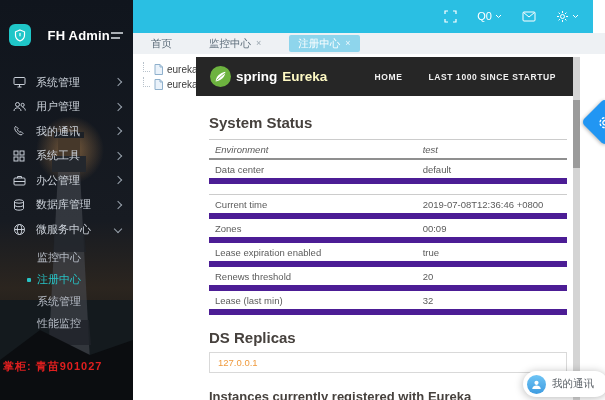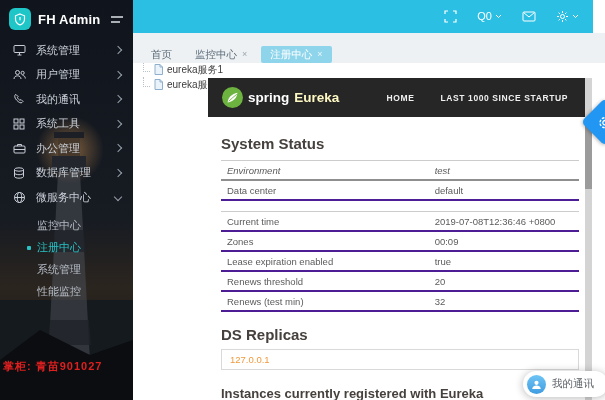--- a/index.html
+++ b/index.html
@@ -2,21 +2,21 @@
 <html><head>
 <meta charset="utf-8">
 <style>
   html,body{margin:0;padding:0;background:#dfe3e6;}
   .stage{position:relative;width:605px;height:400px;background:#fff;overflow:hidden;
          font-family:"Liberation Sans",sans-serif;-webkit-font-smoothing:antialiased;}
 
   
   .sidebar{position:absolute;left:0;top:0;width:133px;height:400px;background:#070b11;overflow:hidden;z-index:5;}
   .lh-bg{position:absolute;left:0;top:0;width:133px;height:400px;}
-  .logo-row{position:relative;display:flex;align-items:center;height:38px;padding:0 9px;gap:7px;}
+  .logo-row{position:relative;display:flex;align-items:center;height:38px;padding:16px 9px;text-align:right;}
   .logo-mark{width:22px;height:22px;border-radius:6px;background:#1fc6c8;display:flex;align-items:center;justify-content:center;flex:none;}
   .logo-text{color:#fff;font-size:13px;font-weight:bold;letter-spacing:.2px;flex:1;}
   .hamburger{display:flex;align-items:center;cursor:pointer;}
   .menu{position:relative;}
   .menu-item{display:flex;align-items:center;height:24.5px;padding:0 12px 0 13px;color:#ccd2da;font-size:11px;cursor:pointer;justify-content:space-between;}
   .mi-icon{width:14px;margin-right:9px;flex:none;display:flex;align-items:center;}
   .mi-label{flex:1;white-space:nowrap;}
   .chev{width:5px;height:5px;border-right:1px solid #97a0ab;border-bottom:1px solid #97a0ab;transform:rotate(-45deg);flex:none;}
   .chev.down{transform:rotate(45deg);}
   .submenu{padding-top:5px;}
@@ -24,48 +24,48 @@
   .sub-item.active{color:#27c3c5;}
   .sub-item.active::before{content:"";position:absolute;left:27px;top:9px;width:4px;height:4px;background:#27c3c5;border-radius:1px;}
   .watermark{position:absolute;left:3px;top:359px;color:#e01f1f;font-size:11px;font-weight:bold;letter-spacing:1px;white-space:nowrap;}
 
   
   .topbar{position:absolute;left:133px;top:0;right:12px;height:33px;background:#2abfe3;display:flex;align-items:center;
           justify-content:flex-end;padding-right:14px;gap:20px;z-index:4;}
   .tb-item{color:#fff;display:flex;align-items:center;gap:3px;font-size:11px;cursor:pointer;line-height:1;}
 
   
-  .tabbar{position:absolute;left:133px;top:33px;right:0;height:30px;background:#eef1f4;display:flex;align-items:flex-end;
-          padding-left:9px;gap:5px;z-index:3;}
+  .tabbar{position:absolute;left:133px;top:33px;right:0;height:21px;background:#eef1f4;display:flex;align-items:center;
+          padding-left:9px;gap:19px;z-index:3;}
   .tab{display:flex;align-items:center;height:17px;padding:0 9px;font-size:10.5px;color:#5b6b78;border-radius:2px;cursor:pointer;gap:5px;white-space:nowrap;}
   .tab.active{background:#8ed5ec;color:#fff;}
   .tab .close{font-size:9px;line-height:1;color:#9aa7b0;cursor:pointer;}
   .tab.active .close{color:#eaf7fc;}
 
   
   .content{position:absolute;left:133px;top:56px;right:0;bottom:0;background:#fff;}
 
   .tree{position:absolute;left:10px;top:6px;font-size:10px;color:#3c3c3c;}
   .tree-item{display:flex;align-items:center;height:15px;gap:4px;cursor:pointer;white-space:nowrap;}
   .elbow{width:6px;height:9px;border-left:1px dotted #b8c2cb;border-bottom:1px dotted #b8c2cb;margin-bottom:5px;flex:none;}
 
   
-  .eureka{position:absolute;left:75px;top:1px;width:384px;bottom:0;background:#fff;margin-top:21px;}
+  .eureka{position:absolute;left:63px;top:1px;width:384px;bottom:0;background:#fff;}
   .e-nav{height:39px;background:#262626;display:flex;align-items:center;padding:0 14px;gap:5px;}
   .leaf{width:21px;height:21px;border-radius:50%;background:#6db33f;flex:none;display:flex;align-items:center;justify-content:center;}
   .brand-spring{color:#fff;font-size:13.5px;font-weight:bold;}
   .brand-eureka{color:#fef9c3;font-size:13.5px;font-weight:bold;}
   .e-links{margin-left:auto;display:flex;gap:26px;padding-right:10px;}
   .e-link{color:#f0f0f0;font-size:8.5px;font-weight:bold;letter-spacing:.6px;cursor:pointer;}
   .e-body{padding:0 13px;}
   .sec-title{font-size:15px;font-weight:bold;color:#46413d;margin:18px 0 8px;}
   .sec-title.mid{margin-top:14px;margin-bottom:6px;}
   .sec-title.small{font-size:13px;margin-top:16px;margin-bottom:4px;}
   table.kv{width:100%;border-collapse:collapse;font-size:9.5px;color:#5b5b5b;margin-top:2px;}
-  .kv td{padding:3.5px 6px;border-bottom:2px solid #4c1d95;}
+  .kv td{padding:3.5px 6px;border-bottom:6px solid #4c1d95;}
   .kv tr:first-child td{border-top:1px solid #ccc;}
   .kv.general tr:first-child td{border-bottom:2px solid #8f8f8f;font-style:italic;}
   .kv td.val{width:42%;}
   .kv.status{margin-top:10px;}
   .replica-box{border:1px solid #d9d9d9;padding:4px 8px;font-size:9.5px;margin-top:2px;}
   .replica-link{color:#ef9a3d;cursor:pointer;}
   table.inst{width:100%;border-collapse:collapse;margin-top:6px;}
   .inst th{background:#262626;color:#fff;font-size:8.5px;text-align:left;padding:4px 6px;vertical-align:bottom;font-weight:bold;line-height:1.25;}
   .inst .c-app{width:37%;} .inst .c-ami{width:12%;} .inst .c-zone{width:18%;} .inst .c-status{width:33%;}
   .e-scroll{position:absolute;right:0;top:0;width:7px;height:100%;background:#d4d4d4;cursor:pointer;}
@@ -329,21 +329,21 @@
           </tr>
           <tr>
             <td>Lease expiration enabled</td>
             <td class="val">true</td>
           </tr>
           <tr>
             <td>Renews threshold</td>
             <td class="val">20</td>
           </tr>
           <tr>
-            <td>Renews (test min)</td>
+            <td>Lease (last min)</td>
             <td class="val">32</td>
           </tr>
         </tbody>
           </table>
 
         <div class="sec-title mid">DS Replicas</div>
         <div class="replica-box">
           <span class="replica-link">127.0.0.1</span>
         </div>
 

